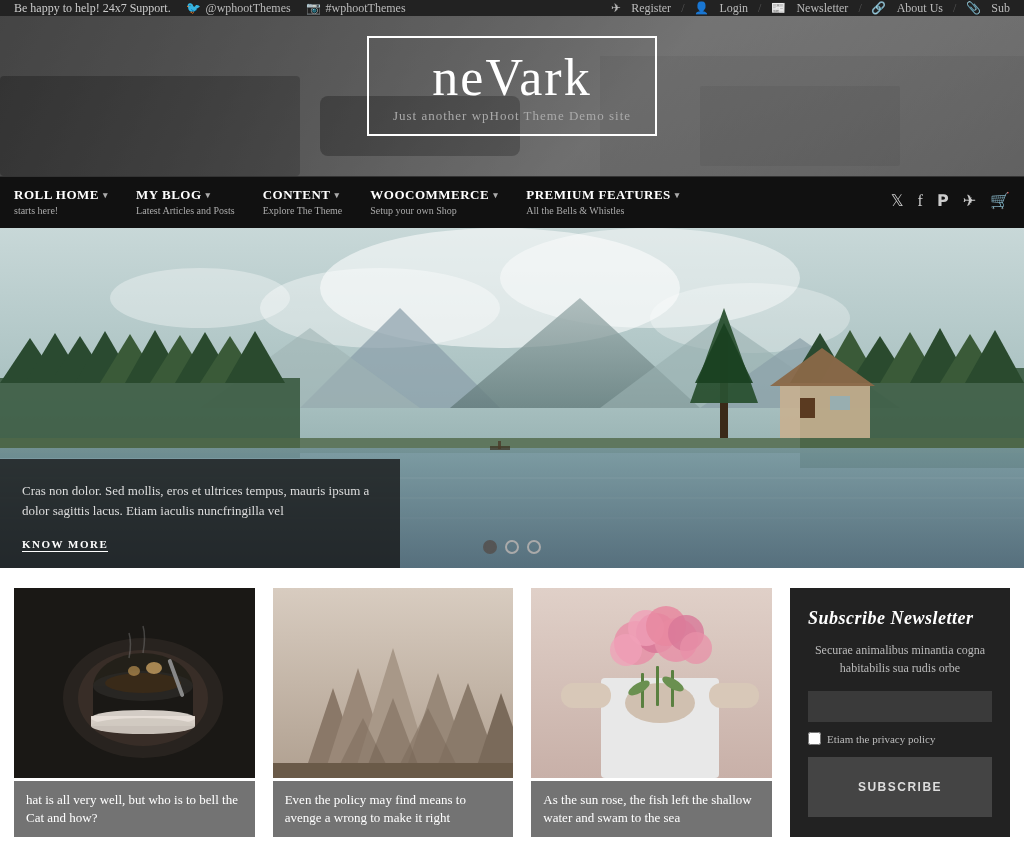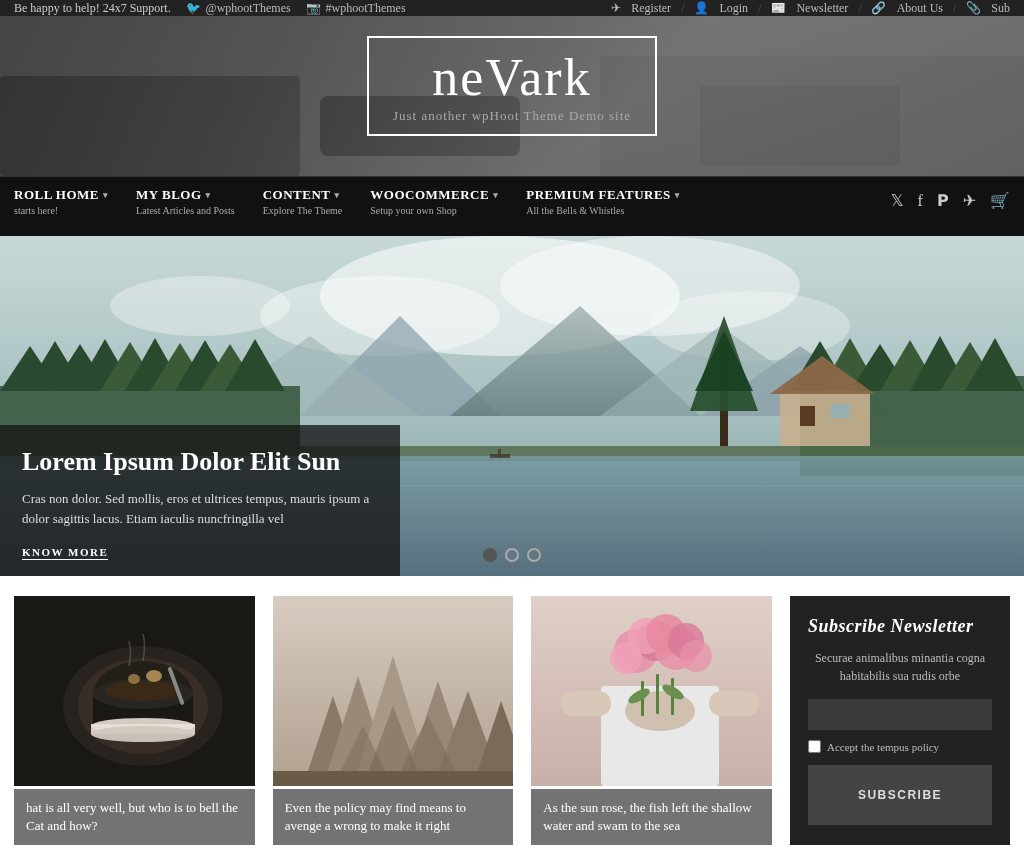--- a/index.html
+++ b/index.html
@@ -59,21 +59,21 @@
       z-index: 0;
     }
     #header-content { position: relative; z-index: 1; }
 
     
     #nav {
       background: #111;
       display: flex;
       align-items: center;
       justify-content: space-between;
-      padding: 0 10px 12px 0;
+      padding: 0 10px 4px 0;
       border-top: 1px solid #333;
     }
     #nav-left { display: flex; align-items: stretch; }
     .nav-item {
       color: #fff;
       padding: 10px 14px 8px;
       cursor: pointer;
       position: relative;
       display: flex;
       flex-direction: column;
@@ -424,21 +424,20 @@
 
     <rect x="720" y="105" width="8" height="105" fill="#3a2a18"></rect>
     <polygon points="690,175 724,80 758,175" fill="#2a5030" opacity="0.95"></polygon>
     <polygon points="695,155 724,95 753,155" fill="#1a4020" opacity="0.9"></polygon>
 
     <rect x="490" y="218" width="20" height="4" fill="#3a3020" opacity="0.7"></rect>
     <rect x="498" y="213" width="3" height="8" fill="#4a3a28" opacity="0.8"></rect>
   </svg>
 
   <div id="hero-overlay">
-    <div id="hero-title">Lorem Ipsum Dolor Elit Sun</div>
     <div id="hero-text">Cras non dolor. Sed mollis, eros et ultrices tempus, mauris ipsum a dolor sagittis lacus. Etiam iaculis nuncfringilla vel</div>
     <span id="hero-cta">KNOW MORE</span>
   </div>
 
   <div id="slider-dots">
     <div class="dot active"></div>
     <div class="dot"></div>
     <div class="dot"></div>
   </div>
 </div>
@@ -538,17 +537,17 @@
     </div>
     <div class="card-text">As the sun rose, the fish left the shallow water and swam to the sea</div>
   </div>
 
   <div id="newsletter" style="margin-left:18px;">
     <div id="newsletter-title">Subscribe Newsletter</div>
     <div id="newsletter-text">Securae animalibus minantia cogna habitabilis sua rudis orbe</div>
     <input id="newsletter-email" type="email" placeholder="" style="">
     <div id="newsletter-privacy">
       <input type="checkbox" style="">
-      <label>Accept the tempus policy</label>
+      <label>Etiam the privacy policy</label>
     </div>
     <button id="newsletter-submit">SUBSCRIBE</button>
   </div>
 </div>
 
 </body></html>

